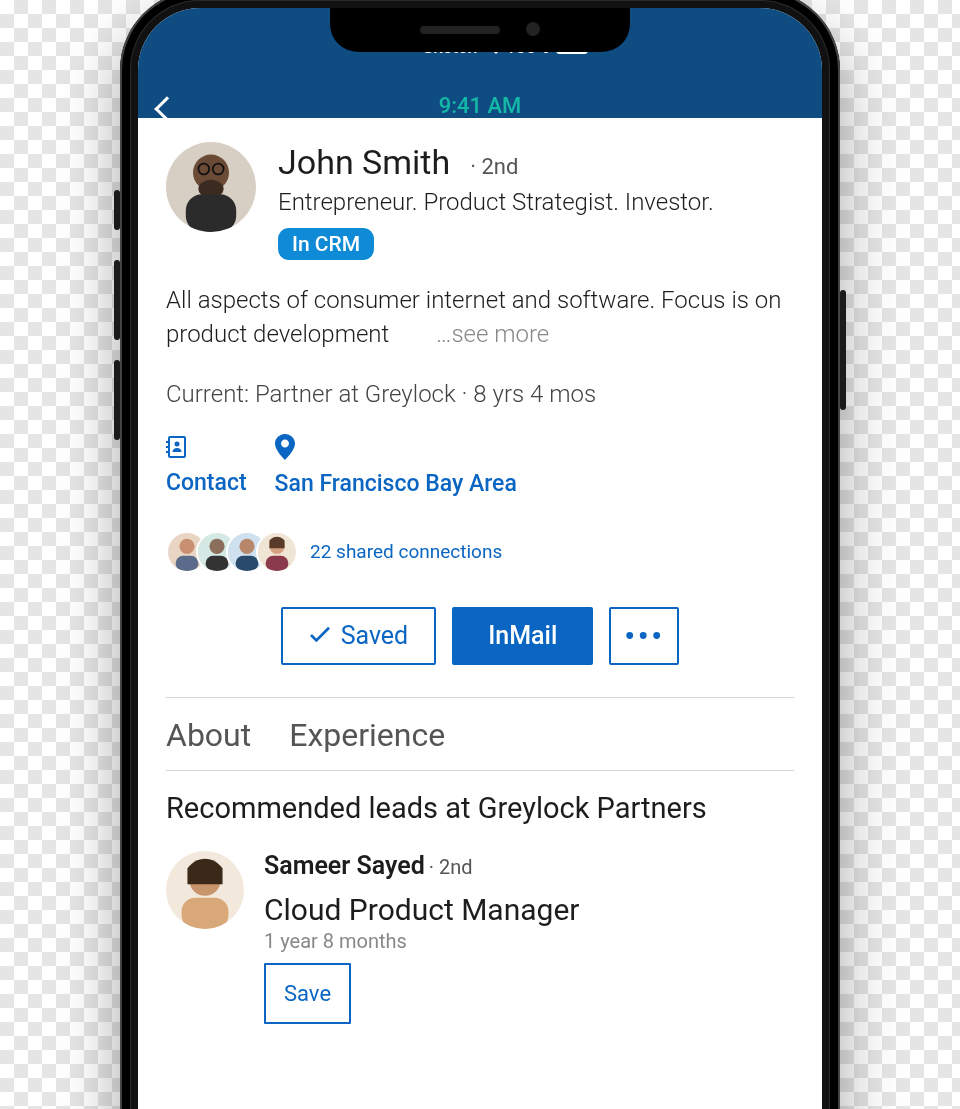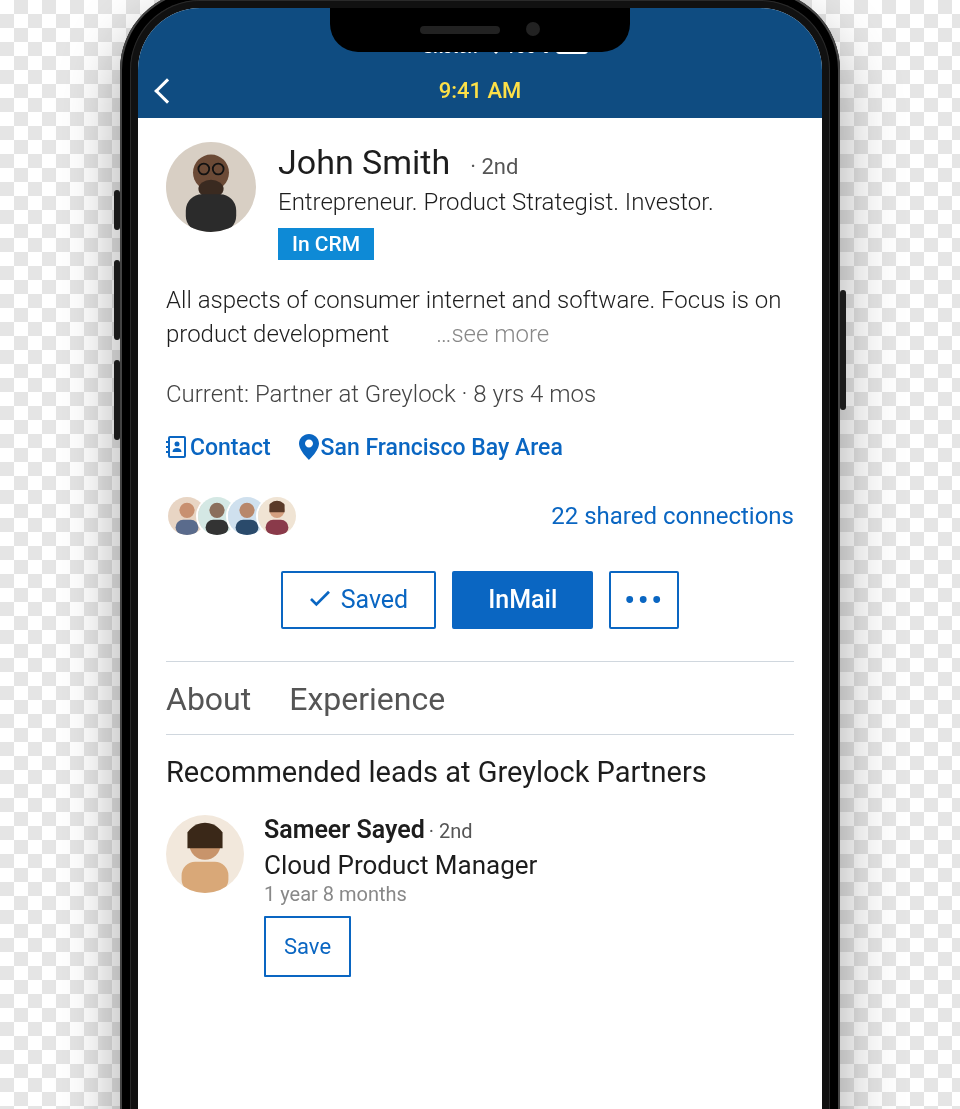--- a/index.html
+++ b/index.html
@@ -61,60 +61,60 @@
   .status-left{display:flex;align-items:center;gap:8px;}
   .dots{display:flex;gap:3px;}
   .dots span{width:6px;height:6px;border-radius:50%;background:#fff;display:block;}
   .wifi{display:inline-block;transform:translateY(1px);}
   .status-right{display:flex;align-items:center;gap:6px;}
   .battery{width:32px;height:14px;border:1.5px solid #fff;border-radius:3px;position:relative;}
   .battery::after{content:"";position:absolute;right:-4px;top:3px;width:3px;height:6px;background:#fff;border-radius:0 2px 2px 0;}
   .battery i{display:block;height:100%;width:100%;background:#fff;border-radius:1px;}
   
   .navrow{
-    background:var(--blue-dark);color:#fde047;height:55px;display:flex;align-items:center;padding:0 20px;position:relative;
+    background:var(--blue-dark);color:#14b8a6;height:55px;display:flex;align-items:flex-end;padding:0 20px;position:relative;
   }
   .navrow .time{position:absolute;left:50%;transform:translateX(-50%);font-size:22px;font-weight:500;}
   .back-chevron{width:18px;height:18px;border-left:3px solid #fff;border-bottom:3px solid #fff;transform:rotate(45deg);}
   
   .content{padding:24px 28px 0;color:var(--text);}
   .profile-header{display:flex;gap:22px;align-items:flex-start;}
   .avatar{width:90px;height:90px;border-radius:50%;flex:none;overflow:hidden;}
   .name-row{display:flex;align-items:baseline;gap:20px;}
   .name{font-size:34px;font-weight:400;}
   .degree{font-size:22px;color:#555;}
   .headline{font-size:24px;font-weight:300;margin-top:4px;line-height:1.35;}
-  .crm-badge{display:inline-block;margin-top:10px;background:var(--blue-badge);color:#fff;border-radius:0;padding:4px 14px;font-size:21px;font-weight:500;}
+  .crm-badge{display:inline-block;margin-top:10px;background:var(--blue-badge);color:#fff;border-radius:11px;padding:4px 14px;font-size:21px;font-weight:500;}
   .summary{font-size:24px;font-weight:300;line-height:1.4;margin-top:24px;}
   .see-more{color:#888;white-space:nowrap;}
   .current{font-size:24px;color:#444;font-weight:300;margin-top:28px;}
   .links{display:flex;align-items:center;gap:28px;margin-top:26px;color:var(--blue);font-size:23px;font-weight:500;}
-  .links a{display:flex;align-items:center;gap:2px;text-decoration:none;color:var(--blue);}
+  .links a{display:flex;gap:10px;text-decoration:none;color:var(--blue);flex-direction:column;}
   .icon-contact,.icon-pin{display:inline-flex;}
-  .shared{display:flex;align-items:center;gap:32px;margin-top:34px;color:var(--blue);font-size:24px;justify-content:space-between;}
+  .shared{display:flex;align-items:center;gap:12px;margin-top:34px;color:var(--blue);font-size:19px;}
   .facepile{display:flex;}
   .facepile .mini{width:42px;height:42px;border-radius:50%;border:2px solid #fff;margin-left:-12px;overflow:hidden;}
   .facepile .mini:first-child{margin-left:0;}
   .actions{display:flex;gap:16px;margin-top:34px;justify-content:center;}
   .btn{height:58px;border-radius:2px;font-size:25px;display:flex;align-items:center;justify-content:center;gap:10px;cursor:pointer;}
   .btn-outline{border:2px solid var(--blue);color:var(--blue);background:#fff;padding:16px 26px;text-align:right;}
   .btn-solid{background:var(--blue);color:#fff;border:2px solid var(--blue);padding:0 34px;font-weight:500;}
   .btn-more{border:2px solid var(--blue);color:var(--blue);background:#fff;width:70px;font-size:34px;letter-spacing:2px;line-height:0;}
   
   .tabs{display:flex;gap:38px;border-top:1px solid var(--border);border-bottom:1px solid var(--border);margin-top:32px;padding:0;}
   .tab{padding:18px 0 16px;font-size:32px;color:#555;cursor:pointer;position:relative;}
   .tab.active{color:var(--blue);font-weight:500;}
   .tab.active::after{content:"";position:absolute;left:0;right:0;bottom:-1px;height:4px;background:var(--blue);}
   
   .section-title{font-size:29px;font-weight:400;margin-top:20px;}
   .lead{display:flex;gap:20px;margin-top:26px;align-items:flex-start;}
   .lead .avatar-sm{width:78px;height:78px;border-radius:50%;flex:none;overflow:hidden;}
   .lead .name2{font-size:25px;font-weight:600;display:inline;}
   .lead .deg2{font-size:20px;color:#555;}
-  .lead .role{font-size:26px;margin-top:6px;}
+  .lead .role{font-size:30px;margin-top:12px;}
   .lead .tenure{font-size:20px;color:#888;margin-top:2px;}
   .btn-save{border:2px solid var(--blue);color:var(--blue);background:#fff;padding:16px 18px;font-size:22px;margin-top:10px;display:inline-block;border-radius:1px;}
   
   svg.person{width:100%;height:100%;display:block;}
 </style>
 </head>
 <body>
 
 <div class="phone">
   <span class="btn-side btn-mute"></span>

